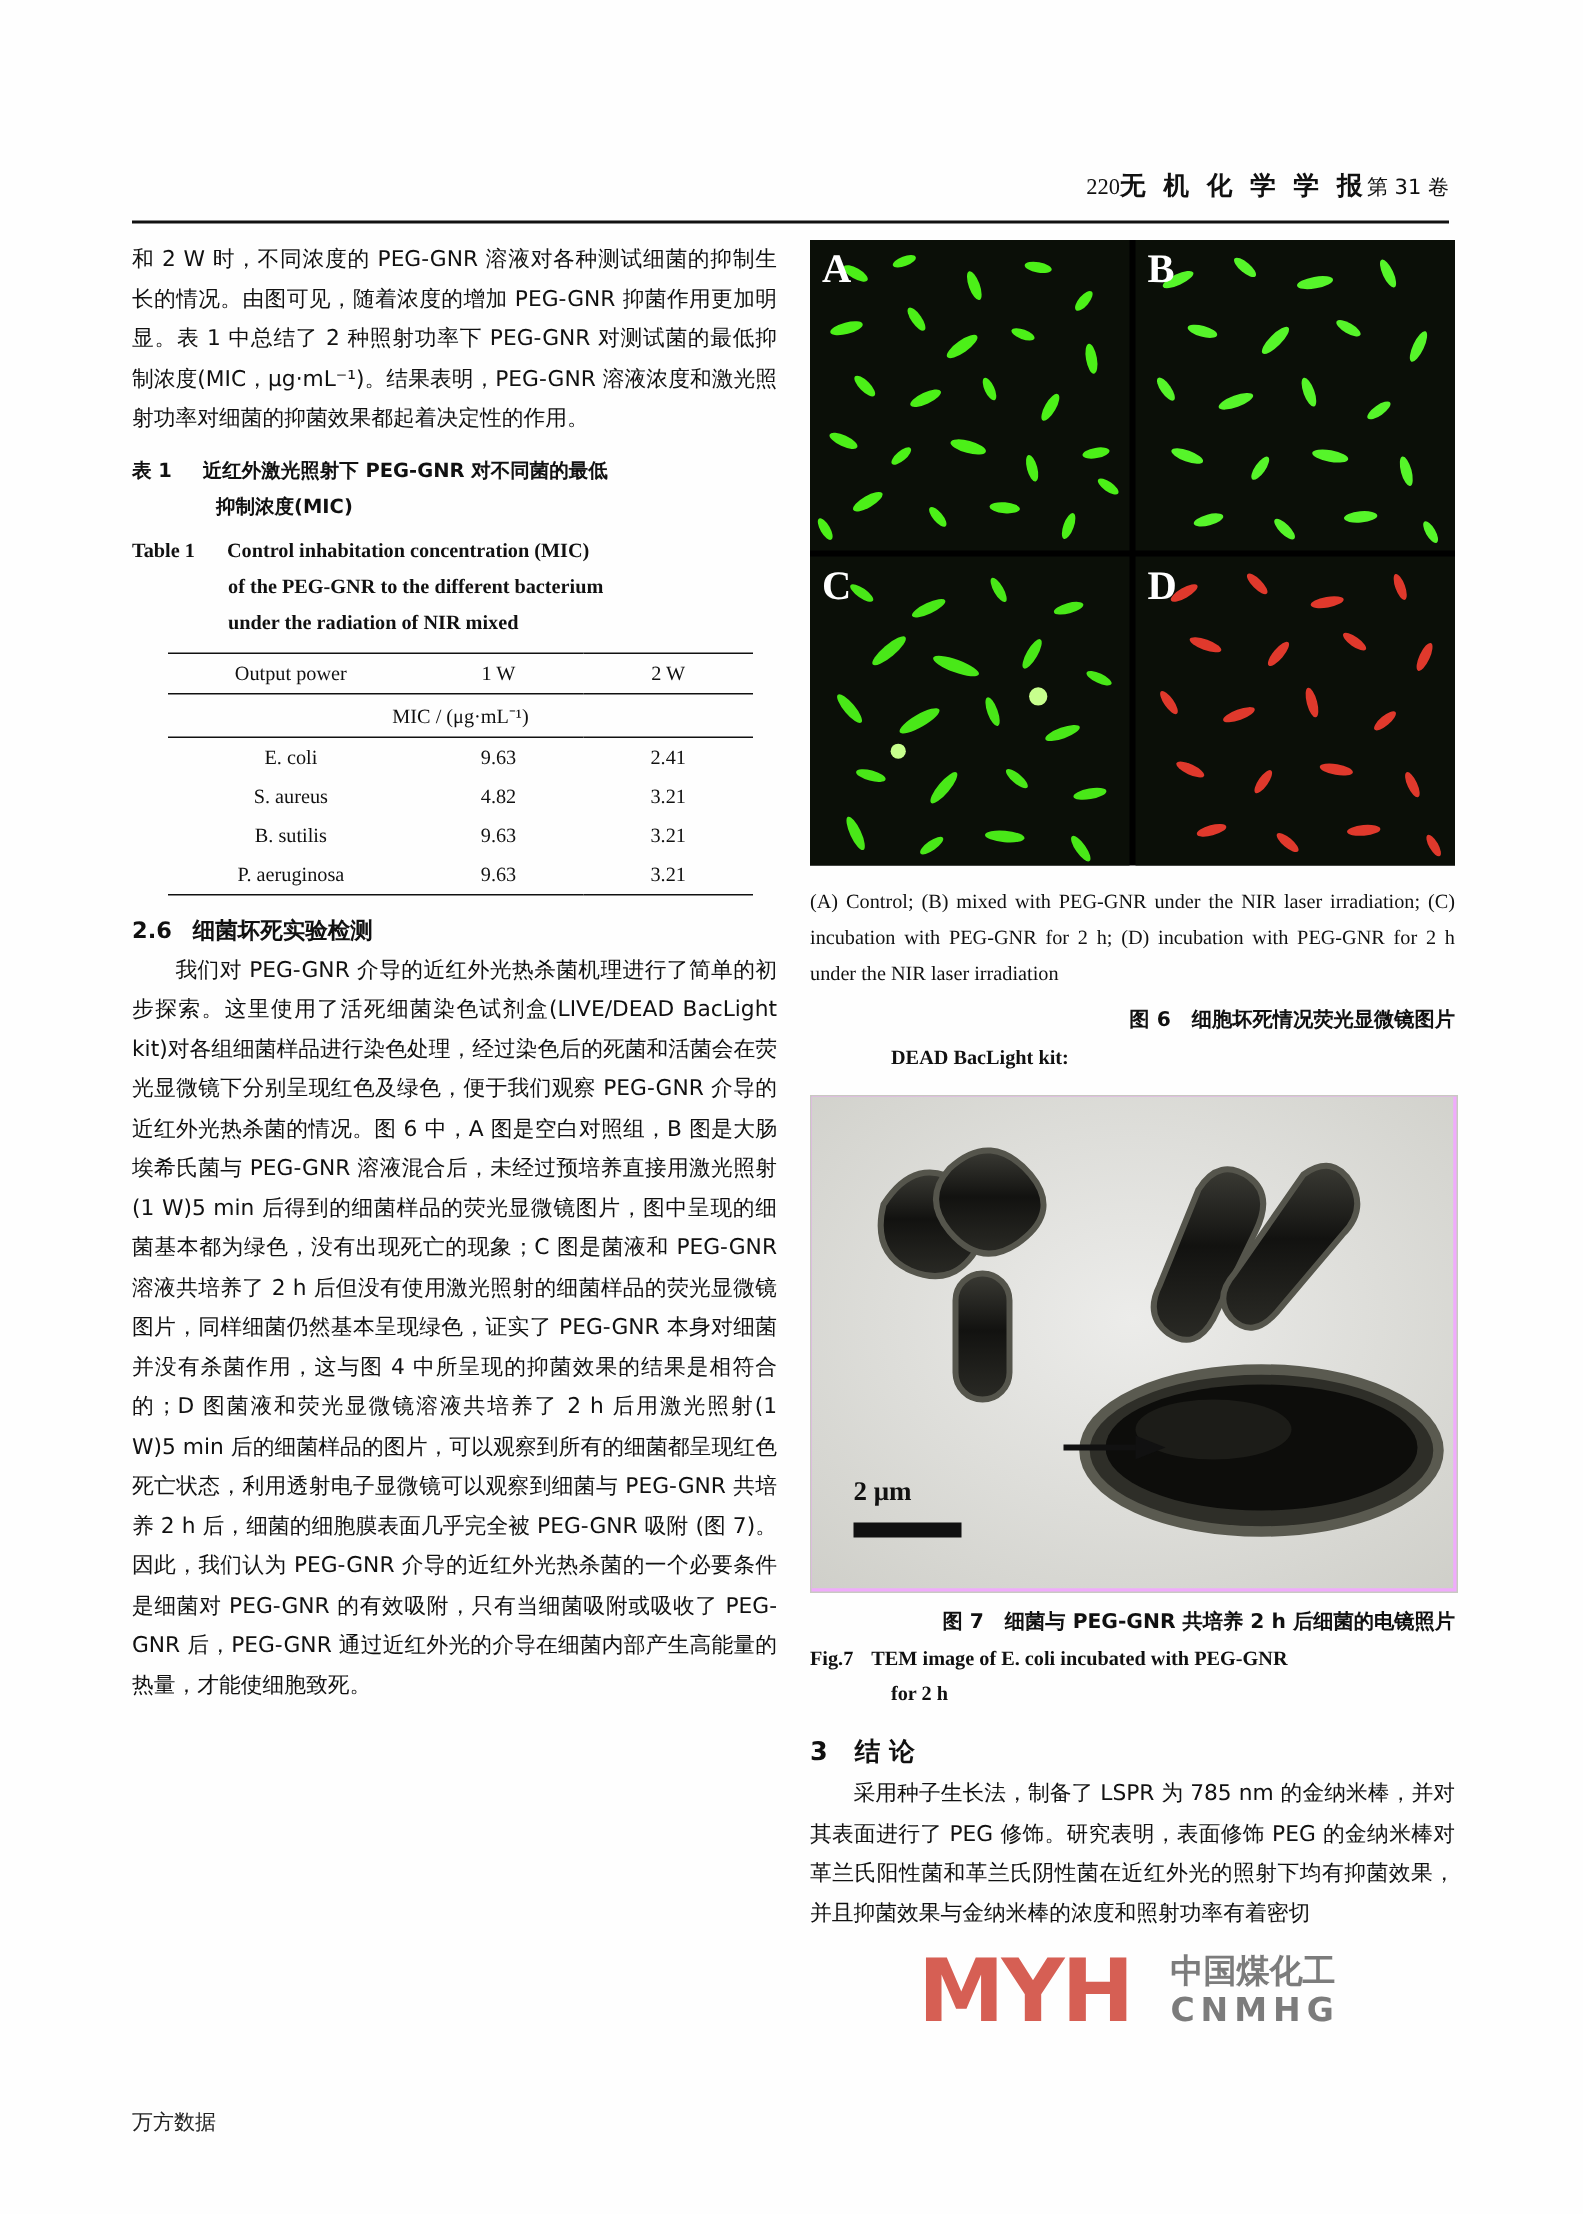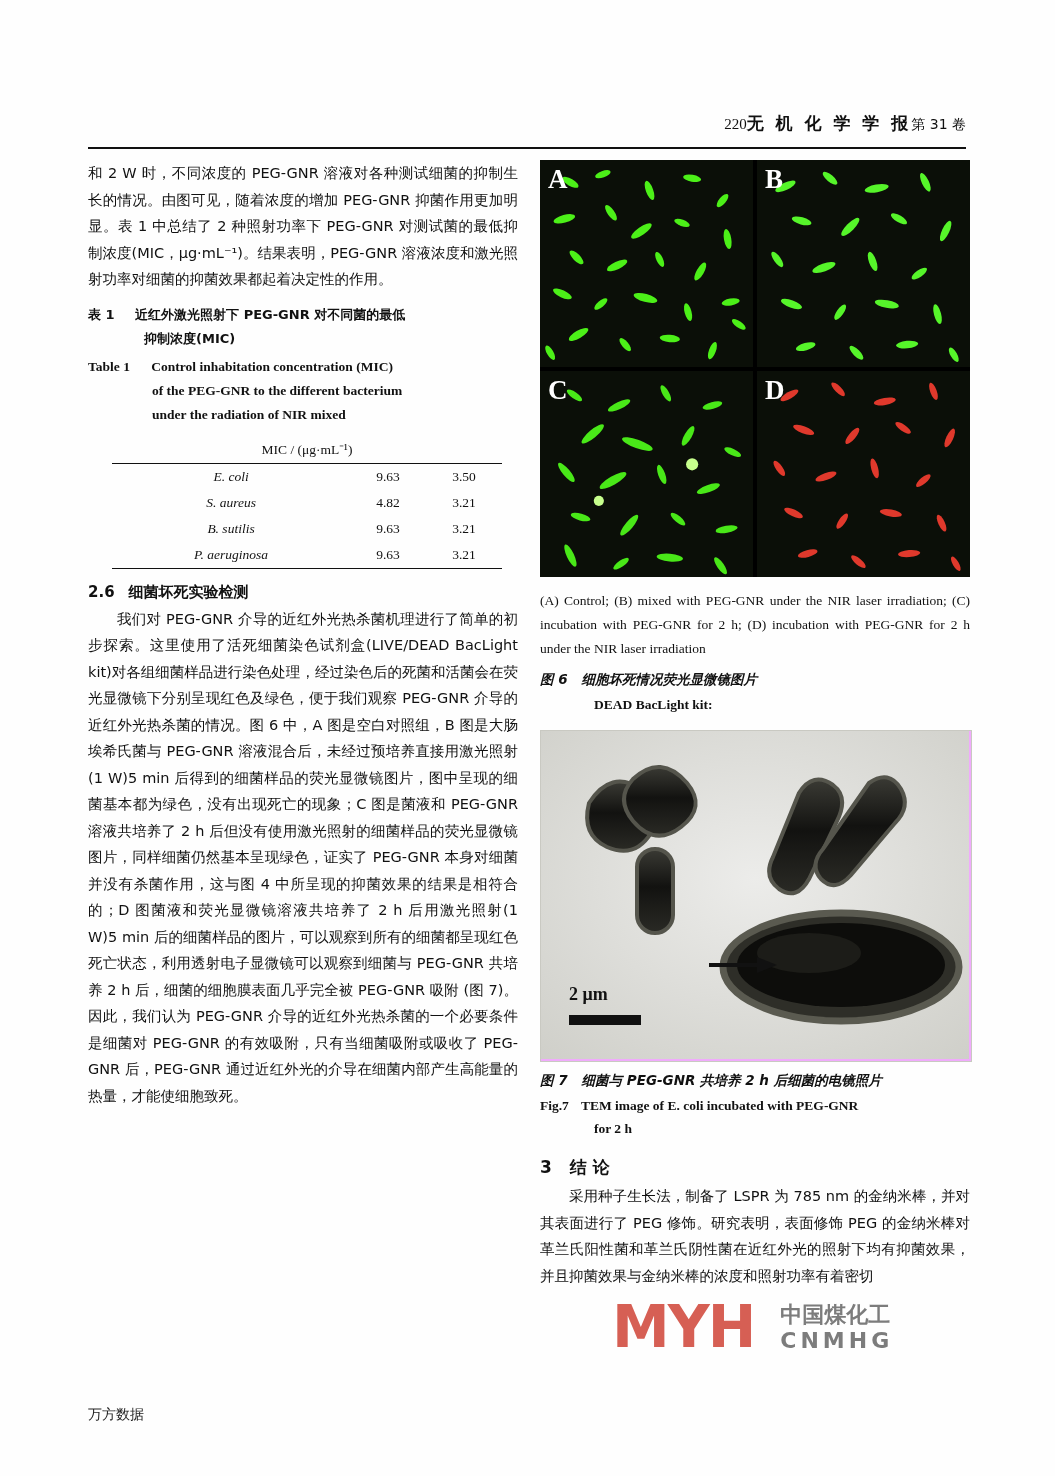--- a/index.html
+++ b/index.html
@@ -66,21 +66,21 @@
     font-size:13.5px;
   }
   table.mic th, table.mic td{
     padding:5px 0 5px 0;
     text-align:center;
     font-weight:normal;
   }
   table.mic tr.top th{border-top:1.6px solid #111;border-bottom:0.8px solid #111;}
   table.mic tr.unit td{border-bottom:0.8px solid #111;}
   table.mic tr.last td{border-bottom:1.6px solid #111;}
-  table.mic td.it{font-style:italic;margin-top:44px;}
+  table.mic td.it{margin-top:44px;}
   table.mic .c1{width:42%;}
   table.mic .c2{width:29%;}
   table.mic .c3{width:29%;}
   
   .sec{
     margin-top:14px;
     font-family:"DejaVu Sans",sans-serif;
     font-weight:bold;font-size:15px;
   }
   .sec .num{margin-right:14px;}
@@ -107,23 +107,23 @@
   }
   .rods{position:absolute;inset:0;}
   
   .cap-en{
     margin-top:12px;
     font-family:"Liberation Serif",serif;
     font-size:13.5px;line-height:24px;text-align:justify;
   }
   .fig-cn{
     margin-top:10px;
-    text-align:left;
-    font-family:"DejaVu Sans",sans-serif;
-    font-size:13.5px;font-weight:bold;font-style:italic;
+    text-align:right;
+    font-family:"DejaVu Sans",sans-serif;
+    font-size:13.5px;font-weight:bold;
   }
   .fig-cn .num{margin-right:14px;}
   .fig-en{
     margin-top:4px;
     font-family:"Liberation Serif",serif;
     font-size:13.5px;font-weight:bold;line-height:23px;
   }
   .fig-en .lead{margin-right:12px;}
   .fig-en .l2{margin-left:54px;}
   
@@ -185,27 +185,32 @@
 
     <div class="tbl-cap-en">
       <div><span>Table 1</span>
         <span style="margin-left:18px">Control inhabitation concentration (MIC)</span></div>
       <div class="l2">of the PEG-GNR to the different bacterium</div>
       <div class="l2">under the radiation of NIR mixed</div>
     </div>
 
     <table class="mic">
       <tbody>
+          <tr class="top">
+        <th class="c1">Output power</th>
+        <th class="c2">1 W</th>
+        <th class="c3">2 W</th>
+      </tr>
       <tr class="unit">
         <td colspan="3">MIC / (μg·mL⁻¹)</td>
       </tr>
       <tr>
         <td class="it">E. coli</td>
         <td>9.63</td>
-        <td>3.50</td>
+        <td>2.41</td>
       </tr>
       <tr>
         <td class="it">S. aureus</td>
         <td>4.82</td>
         <td>3.21</td>
       </tr>
       <tr>
         <td class="it">B. sutilis</td>
         <td>9.63</td>
         <td>3.21</td>

